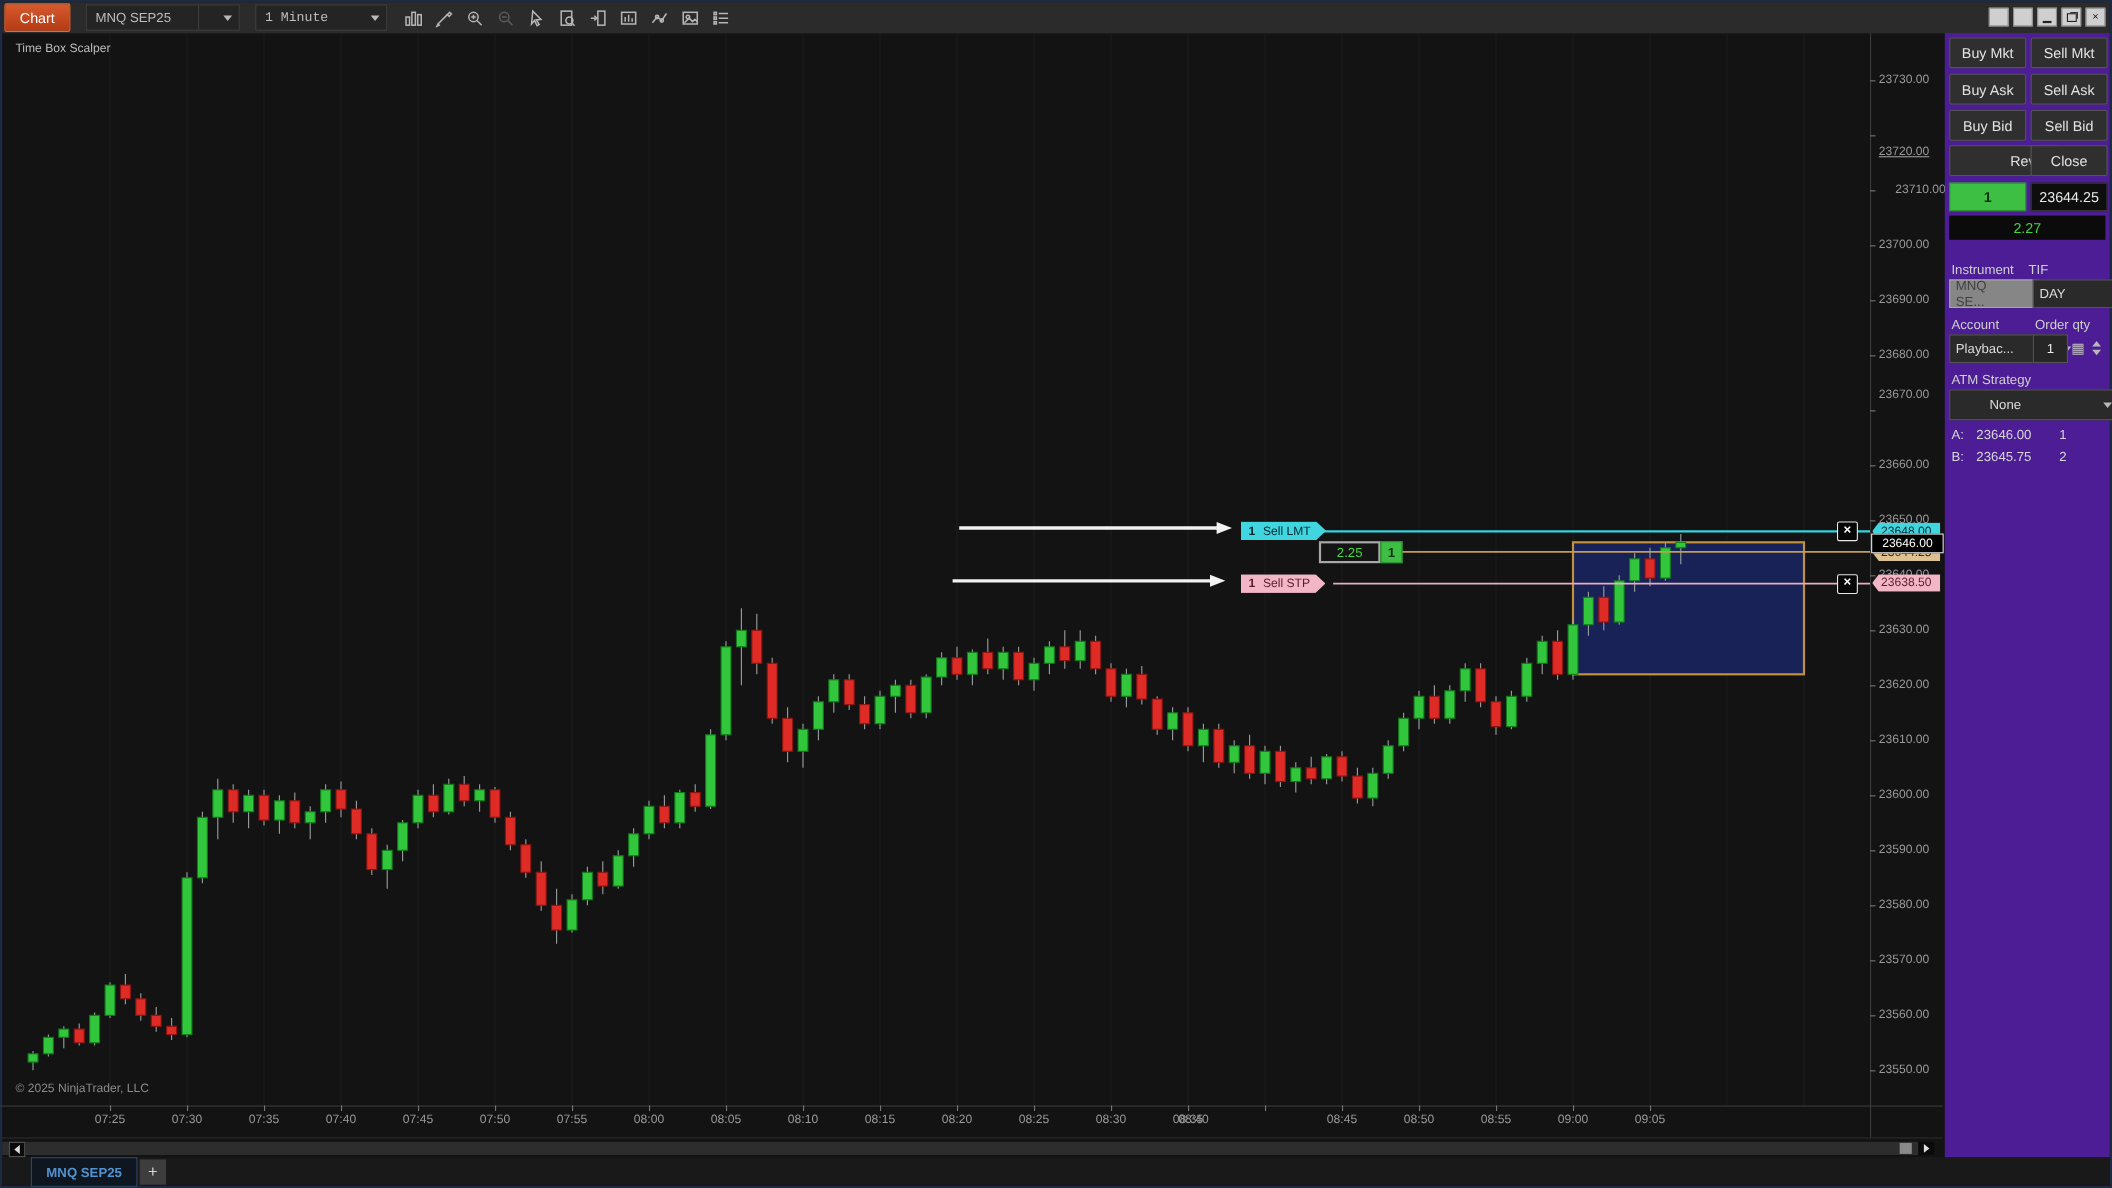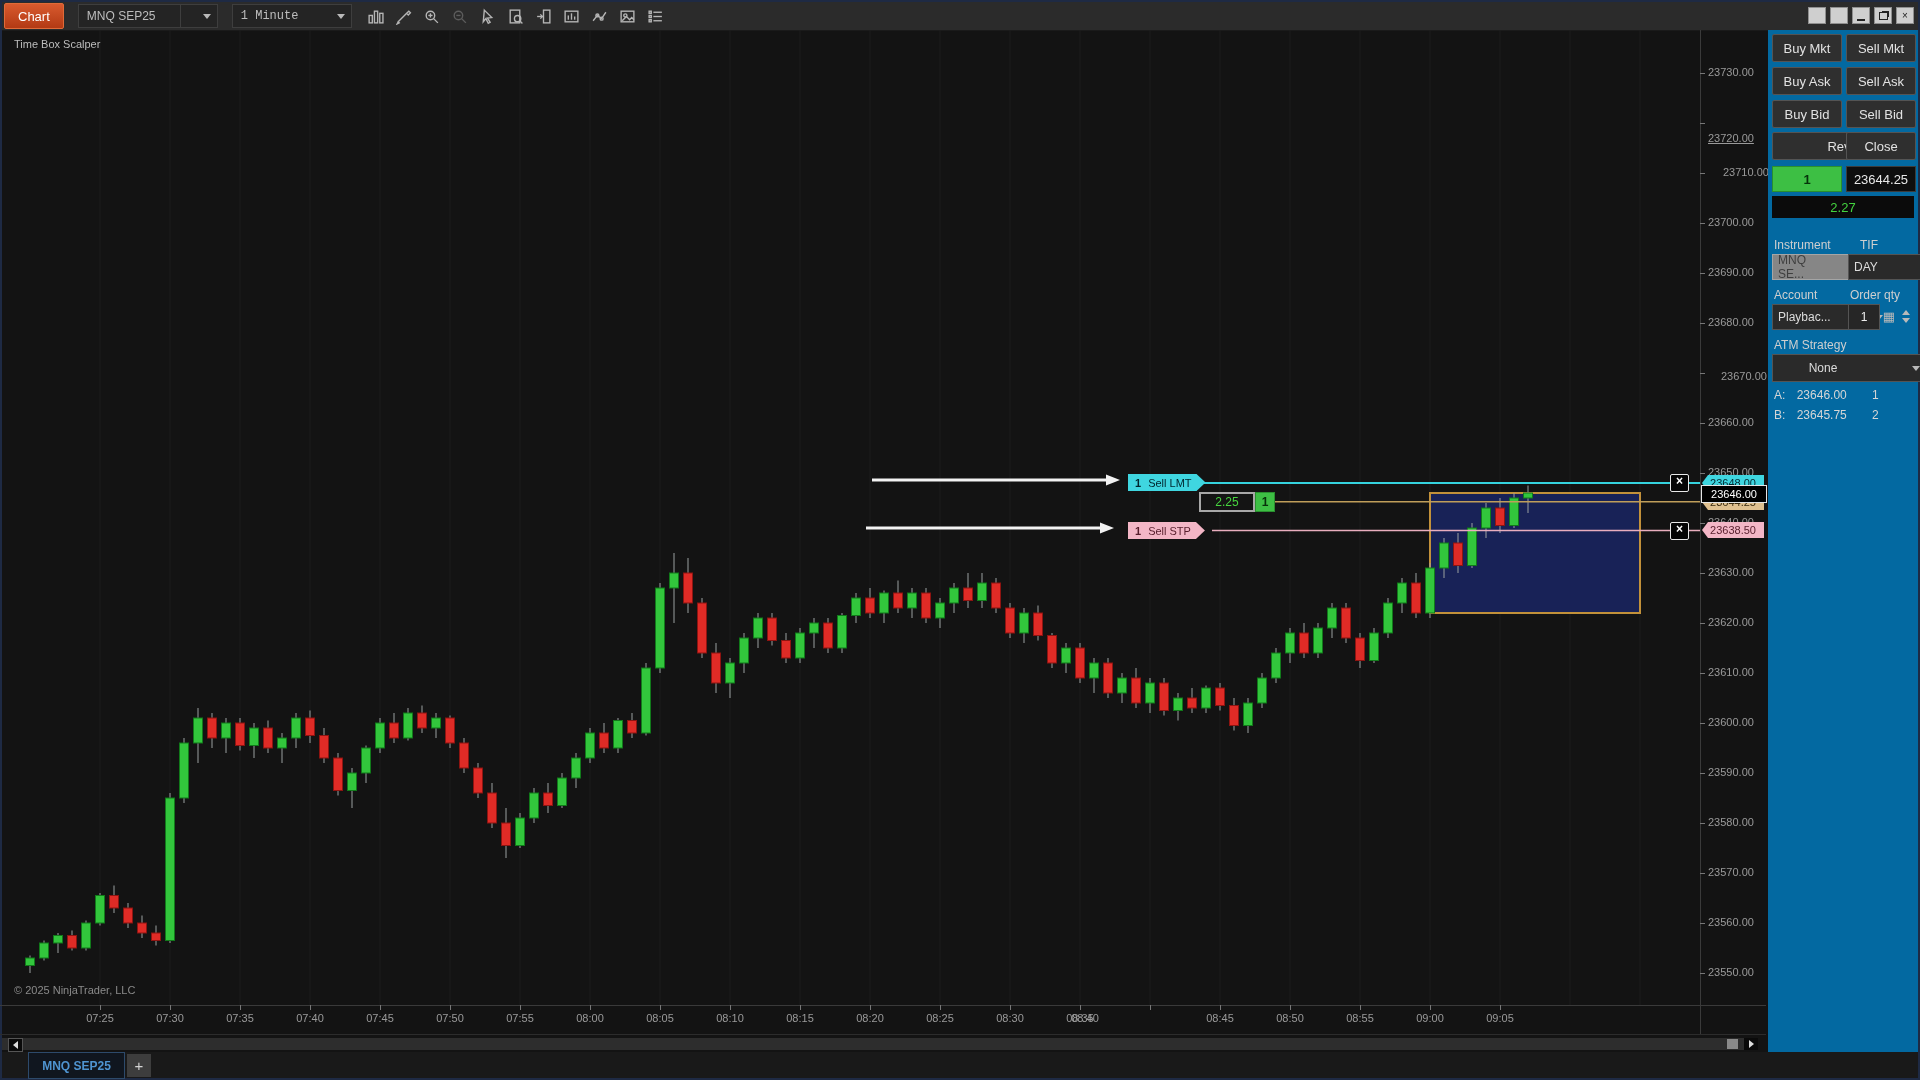--- a/index.html
+++ b/index.html
@@ -69,21 +69,21 @@
   #scroll-thumb{position:absolute;left:1727px;top:1039px;width:11px;height:10px;background:#8a8a8a;z-index:3;}
   .tri-left{width:0;height:0;border-top:4px solid transparent;border-bottom:4px solid transparent;border-right:5px solid #ddd;}
   .tri-right{width:0;height:0;border-top:4px solid transparent;border-bottom:4px solid transparent;border-left:5px solid #ddd;}
   
   #tab-bar{position:absolute;left:2px;right:2px;top:1052px;height:26px;background:#191919;z-index:2;}
   #tab-active{position:absolute;left:26px;top:0;width:95px;height:25px;background:#10161f;border:1px solid #2d4a6b;
               color:#4f94d0;font-size:12px;font-weight:bold;display:flex;align-items:center;justify-content:center;}
   #tab-add{position:absolute;left:125px;top:2px;width:24px;height:23px;background:#3d3d3d;color:#d5d5d5;
            font-size:15px;display:flex;align-items:center;justify-content:center;}
   
-  #chart-trader{position:absolute;left:1768px;top:30px;width:150px;height:1022px;background:#0369a1;z-index:2;}
+  #chart-trader{position:absolute;left:1768px;top:30px;width:150px;height:1022px;background:#4c1d95;z-index:2;}
   .ct-btn{position:absolute;width:68px;height:26px;background:#2f2f2f;border:1px solid #545454;border-radius:2px;
           color:#e2e2e2;font-size:13px;display:flex;align-items:center;justify-content:center;}
   #pos-qty{position:absolute;left:4px;top:136px;width:68px;height:24px;background:#3dbf44;border:1px solid #2a8f2f;
            color:#05320a;font-size:13px;font-weight:bold;display:flex;align-items:center;justify-content:center;}
   #pos-price{position:absolute;left:78px;top:136px;width:68px;height:24px;background:#0e0e0e;border:1px solid #3c3c3c;
              color:#e8e8e8;font-size:13px;display:flex;align-items:center;justify-content:center;}
   #pos-pnl{position:absolute;left:4px;top:166px;width:142px;height:22px;background:#0b0b0b;
            color:#43d33f;font-size:13px;display:flex;align-items:center;justify-content:center;}
   .ct-label{position:absolute;color:#cfcfcf;font-size:12px;}
   .ct-select{position:absolute;height:24px;background:#2a2a2a;border:1px solid #545454;color:#dcdcdc;font-size:12px;
@@ -516,21 +516,21 @@
     <div class="ct-btn" style="left:4px;top:70px;">Buy Bid</div>
     <div class="ct-btn" style="left:78px;top:70px;">Sell Bid</div>
     <div class="ct-btn" style="left:4px;top:102px;padding-left:32px;">Rev</div>
     <div class="ct-btn" style="left:78px;top:102px;">Close</div>
 
     <div id="pos-qty">1</div>
     <div id="pos-price">23644.25</div>
     <div id="pos-pnl">2.27</div>
 
     <div class="ct-label" style="left:6px;top:208px;">Instrument</div>
-    <div class="ct-label" style="left:92px;top:208px;">TIF</div>
+    <div class="ct-label" style="left:76px;top:208px;">TIF</div>
     <div class="ct-select disabled" style="left:4px;top:224px;width:70px;">
       <span>MNQ SE...</span>
         <span class="chev"></span>
     </div>
     <div class="ct-select" style="left:80px;top:224px;width:66px;">
       <span>DAY</span>
         <span class="chev"></span>
     </div>
 
     <div class="ct-label" style="left:6px;top:258px;">Account</div>
@@ -570,21 +570,21 @@
     <div class="axis-price-label" style="top: 132px; text-decoration: underline;">23720.00</div>
     <div class="axis-tick" style="top: 173px;"></div>
     <div class="axis-price-label" style="top: 166px; margin-left: 15px;">23710.00</div>
     <div class="axis-tick" style="top: 223px;"></div>
     <div class="axis-price-label" style="top: 216px;">23700.00</div>
     <div class="axis-tick" style="top: 273px;"></div>
     <div class="axis-price-label" style="top: 266px;">23690.00</div>
     <div class="axis-tick" style="top: 323px;"></div>
     <div class="axis-price-label" style="top: 316px;">23680.00</div>
     <div class="axis-tick" style="top: 373px;"></div>
-    <div class="axis-price-label" style="top: 370px; margin-left: 13px;">23670.00</div>
+    <div class="axis-price-label" style="top: 353px;">23670.00</div>
     <div class="axis-tick" style="top: 423px;"></div>
     <div class="axis-price-label" style="top: 416px;">23660.00</div>
     <div class="axis-tick" style="top: 473px;"></div>
     <div class="axis-price-label" style="top: 466px;">23650.00</div>
     <div class="axis-tick" style="top: 523px;"></div>
     <div class="axis-price-label" style="top: 516px;">23640.00</div>
     <div class="axis-tick" style="top: 573px;"></div>
     <div class="axis-price-label" style="top: 566px;">23630.00</div>
     <div class="axis-tick" style="top: 623px;"></div>
     <div class="axis-price-label" style="top: 616px;">23620.00</div>

